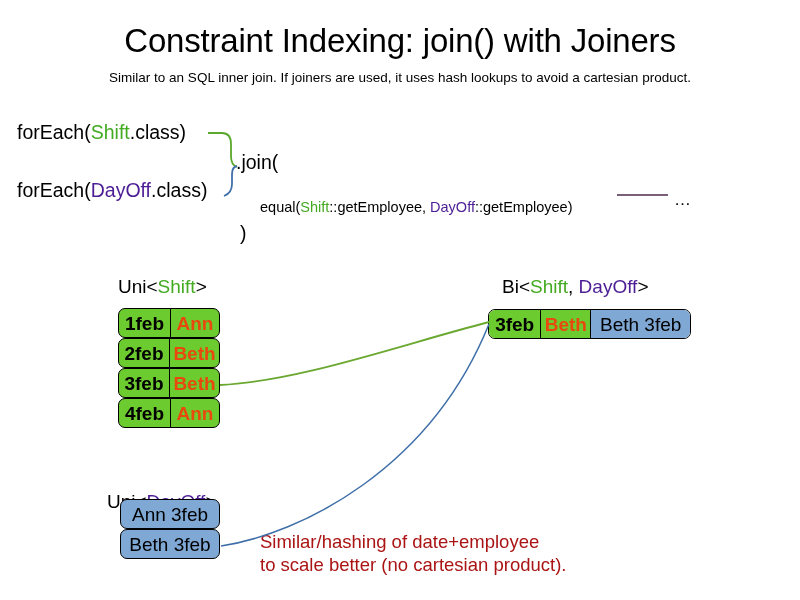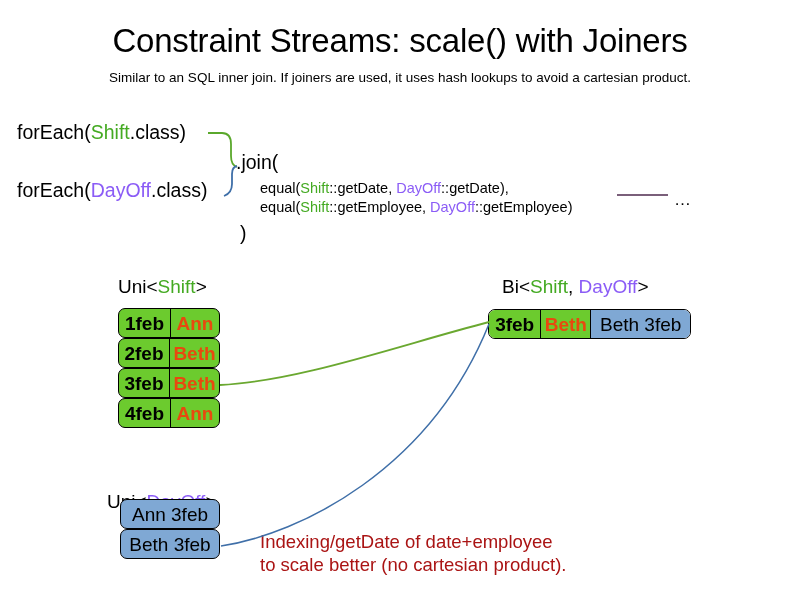--- a/index.html
+++ b/index.html
@@ -56,21 +56,21 @@
     position: absolute;
     left: 260px;
     font-size: 14.5px;
     line-height: 18px;
     white-space: nowrap;
   }
   #arg-1 { top: 179px; }
   #arg-2 { top: 198px; text-align: center; }
 
   .tok-shift  { color: #44aa22; }
-  .tok-dayoff { color: #8b5cf6; }
+  .tok-dayoff { color: #4c1d95; }
 
   #ellipsis {
     position: absolute;
     left: 674px;
     top: 190px;
     font-size: 17px;
     line-height: 20px;
     color: #000;
   }
 
@@ -152,30 +152,29 @@
     width: 800px;
     height: 600px;
     pointer-events: none;
   }
 </style>
 </head>
 <body>
 
 <div id="slide">
 
-  <div id="title">Constraint Streams: scale() with Joiners</div>
+  <div id="title">Constraint Indexing: join() with Joiners</div>
   <div id="subtitle">Similar to an SQL inner join. If joiners are used, it uses hash lookups to avoid a cartesian product.</div>
 
   <div class="code-line" id="foreach-shift"><span>forEach(</span><span class="tok-shift">Shift</span><span>.class)</span></div>
 
   <div class="code-line" id="foreach-dayoff"><span>forEach(</span><span class="tok-dayoff">DayOff</span><span>.class)</span></div>
 
   <div class="code-line" id="join-open">.join(</div>
 
-  <div class="arg-line" id="arg-1"><span>equal(</span><span class="tok-shift">Shift</span><span>::getDate, </span><span class="tok-dayoff">DayOff</span><span>::getDate),</span></div>
 
   <div class="arg-line" id="arg-2"><span>equal(</span><span class="tok-shift">Shift</span><span>::getEmployee, </span><span class="tok-dayoff">DayOff</span><span>::getEmployee)</span></div>
 
   <div class="code-line" id="join-close">)</div>
 
   <div id="ellipsis">…</div>
 
   <div class="caption" id="cap-uni-shift"><span>Uni&lt;</span><span class="tok-shift">Shift</span><span>&gt;</span></div>
 
   <div class="caption" id="cap-uni-dayoff"><span>Uni&lt;</span><span class="tok-dayoff">DayOff</span><span>&gt;</span></div>
@@ -210,21 +209,21 @@
     </div>
   </div>
 
   <div class="box" id="bi-box">
     <div class="cell green t-date">3feb</div>
     <div class="cell green t-name">Beth</div>
     <div class="cell blue t-dark">Beth 3feb</div>
   </div>
 
   <div id="note">
-    <div>Indexing/getDate of date+employee</div>
+    <div>Similar/hashing of date+employee</div>
     <div>to scale better (no cartesian product).</div>
   </div>
 
   <svg id="wires" viewBox="0 0 800 600">
 
     <path d="M 208 133 L 222 133 Q 231 133 231 144 L 231 156 Q 231 165 237 167" fill="none" stroke="#5aa82c" stroke-width="1.8"></path>
 
     <path d="M 224 196 Q 232 193 232 184 L 232 174 Q 232 167 237 166" fill="none" stroke="#3f6fa8" stroke-width="1.8"></path>
 
     <line x1="617" y1="195" x2="668" y2="195" stroke="#7a5f7a" stroke-width="1.8"></line>

